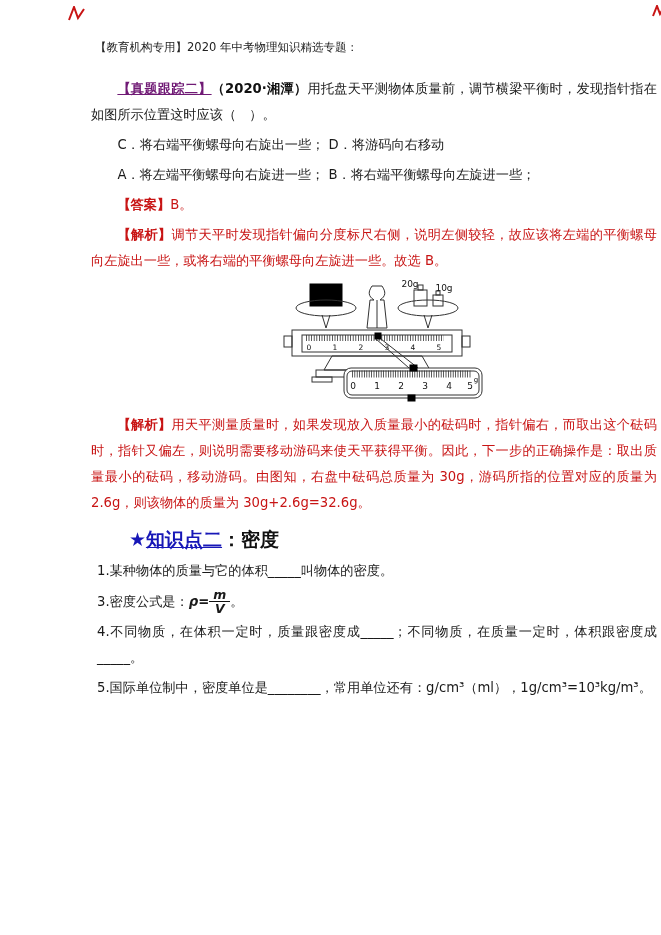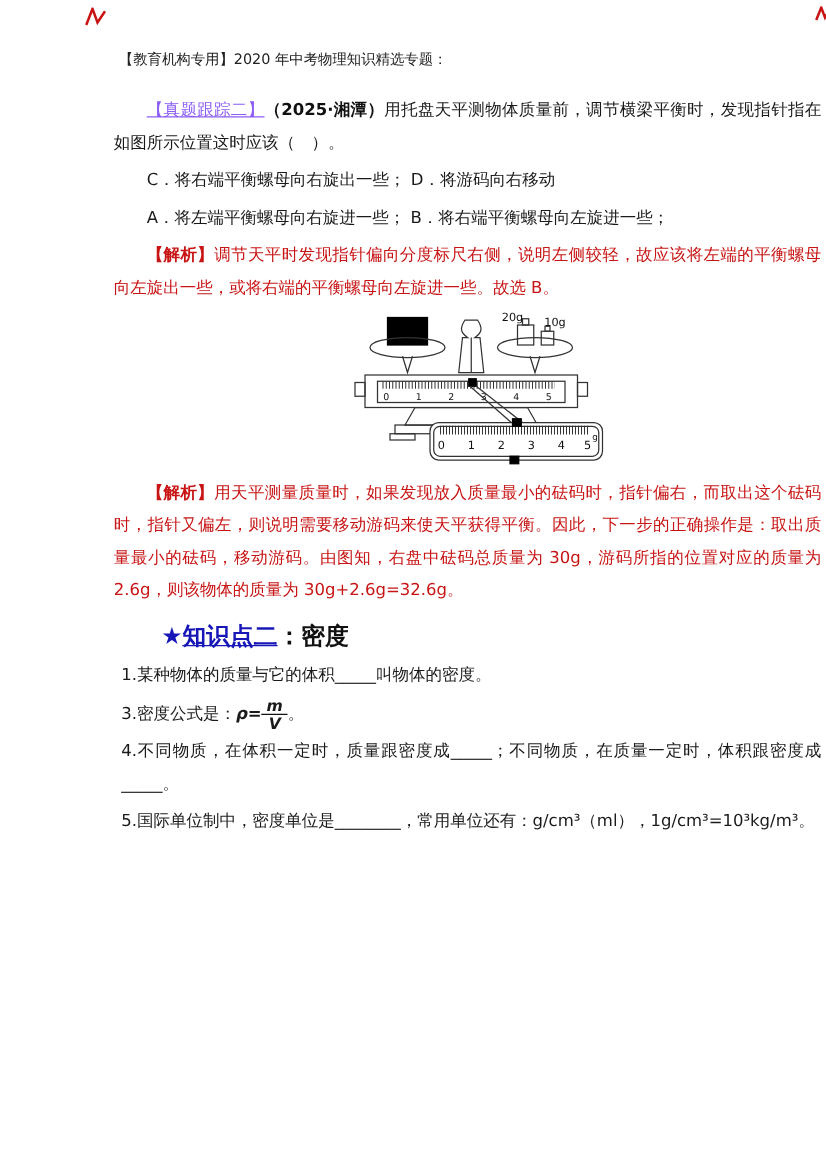--- a/index.html
+++ b/index.html
@@ -10,21 +10,21 @@
     font-family:"DejaVu Sans",sans-serif;
     color:#1a1a1a;
     overflow:hidden;
     box-sizing:border-box;
     margin-left:36px;
   }
   .content{padding:38px 40px 0 55px;}
   .doc-header{font-size:11.5px;line-height:18px;margin:0 0 20px 4px;color:#222;}
   p.body{font-size:13.2px;line-height:26px;text-align:justify;margin:4px 0;}
   .indent{text-indent:2em;}
-  .tag-blue{color:#8b5cf6;font-weight:normal;text-decoration:underline;}
+  .tag-blue{color:#701a75;font-weight:bold;text-decoration:underline;}
   .bold-black{font-weight:bold;color:#111;}
   .red{color:#c81414;}
   .red-label{color:#c81414;font-weight:bold;}
   .kp-title{font-size:19px;margin:10px 0 6px 0;line-height:26px;}
   .kp-star{color:#1717b7;font-weight:bold;}
   .kp-blue{color:#1717b7;font-weight:bold;text-decoration:underline;}
   .kp-black{color:#111;font-weight:bold;}
   .figure-wrap{text-align:center;margin:2px 0 6px 30px;text-decoration:underline;}
   .frac{display:inline-block;vertical-align:middle;text-align:center;
         font-weight:bold;font-style:italic;font-size:12.5px;line-height:1.05;}
@@ -45,25 +45,26 @@
     <polyline points="1,14 6,1 10,12 16,3" fill="none" stroke="#c81414" stroke-width="2"></polyline>
   </svg>
   <svg class="corner-mark right" width="14" height="14">
     <polyline points="1,11 5,1 8,9 12,2" fill="none" stroke="#c81414" stroke-width="2"></polyline>
   </svg>
 
   <div class="content">
 
     <p class="doc-header">【教育机构专用】2020 年中考物理知识精选专题：</p>
 
-    <p class="body indent"><span class="tag-blue">【真题跟踪二】</span><span class="bold-black">（2025·湘潭）</span><span>用托盘天平测物体质量前，调节横梁平衡时，发现指针指在如图所示位置这时应该（　）。</span></p>
+    <p class="body indent"><span class="tag-blue">【真题跟踪二】</span><span class="bold-black">（2020·湘潭）</span><span>用托盘天平测物体质量前，调节横梁平衡时，发现指针指在如图所示位置这时应该（　）。</span></p>
 
     <p class="body indent">C．将右端平衡螺母向右旋出一些；  D．将游码向右移动</p>
     <p class="body indent">A．将左端平衡螺母向右旋进一些；  B．将右端平衡螺母向左旋进一些；</p>
 
+    <p class="body indent"><span class="red-label">【答案】</span><span class="red">B。</span></p>
 
     <p class="body indent"><span class="red-label">【解析】</span><span class="red">调节天平时发现指针偏向分度标尺右侧，说明左侧较轻，故应该将左端的平衡螺母向左旋出一些，或将右端的平衡螺母向左旋进一些。故选 B。</span></p>
 
 
     <div class="figure-wrap">
       <svg width="235" height="124" viewBox="0 0 235 124">
 
         <g stroke="#333" fill="none">
           <rect x="38" y="6" width="32" height="22" fill="#000" stroke="#000"></rect>
           <ellipse cx="54" cy="30" rx="30" ry="8"></ellipse>

